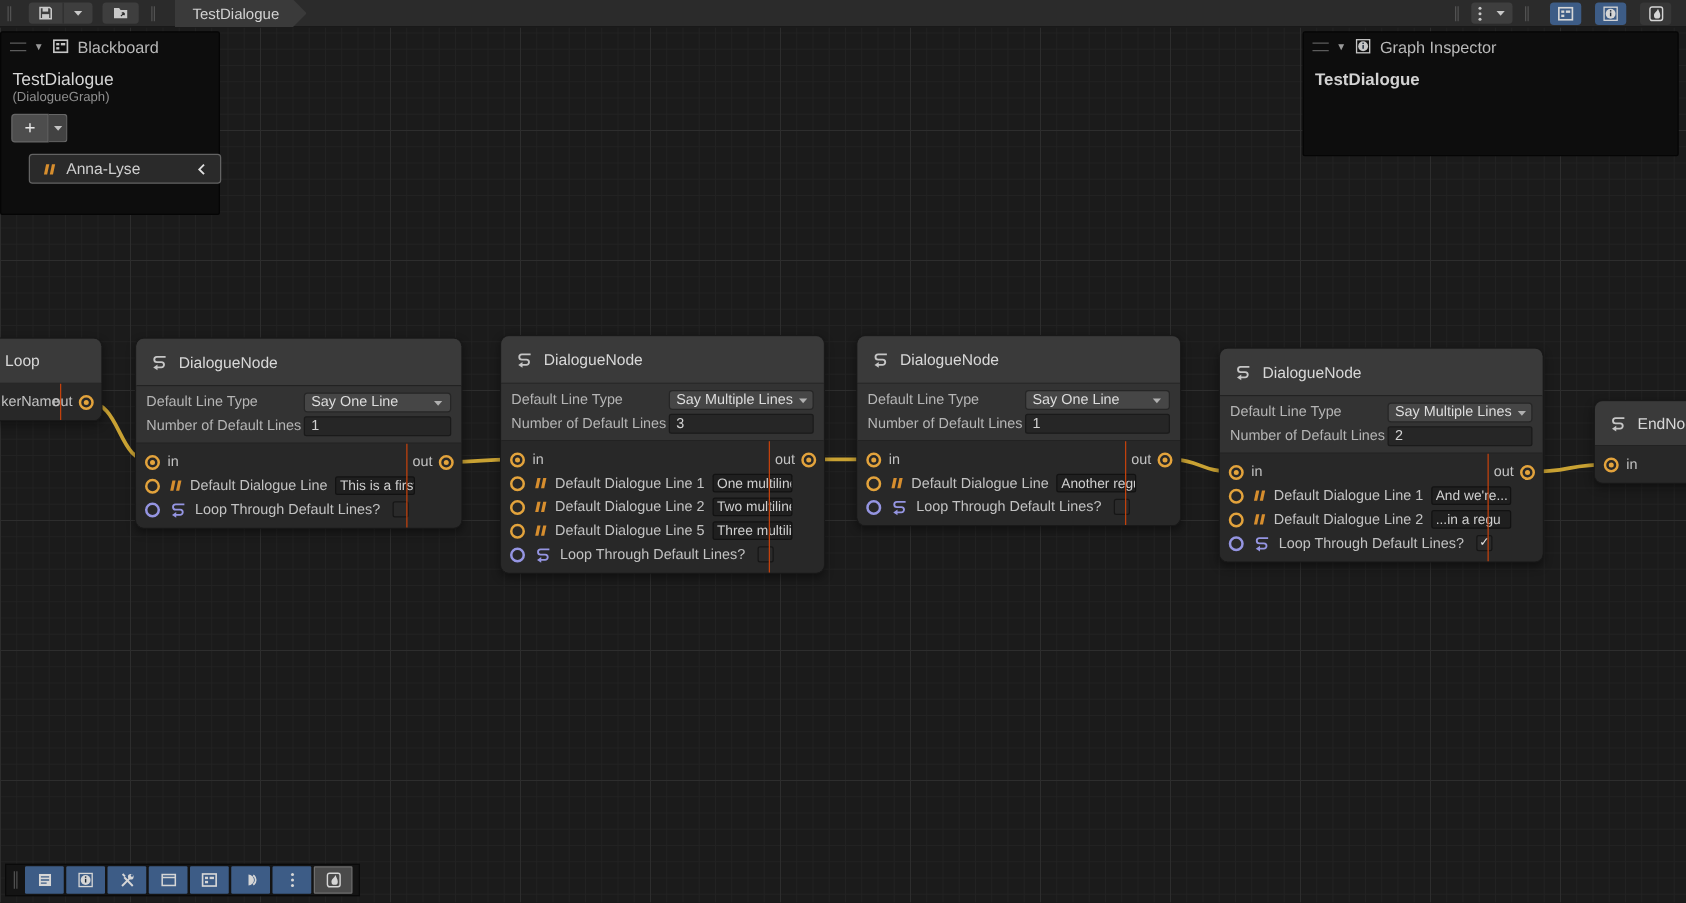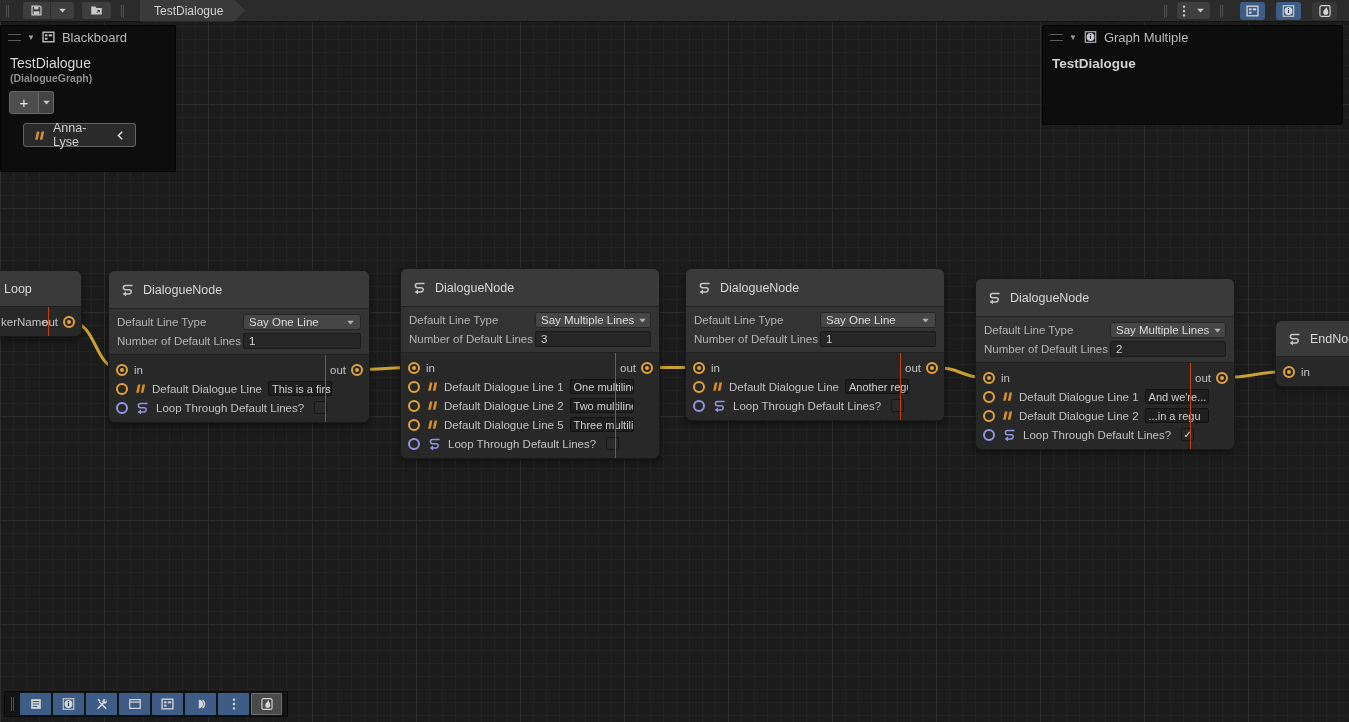--- a/index.html
+++ b/index.html
@@ -45,25 +45,25 @@
   .toggle-btn { width:25px; height:18px; border-radius:3px; display:flex; align-items:center; justify-content:center; color:#d6d6d6; background:#373737; margin-left:11px; }
   .toggle-btn.active { background:#3d5c86; }
 
   
   .panel { position:absolute; z-index:40; background:#0d0d0d; border:1px solid #050505; border-radius:2px; }
   .panel-header { display:flex; align-items:center; height:22px; padding:0 7px; gap:6px; color:#b9b9b9; font-size:13px; }
   .drag-lines { width:13px; height:7px; border-top:1px solid #5c5c5c; border-bottom:1px solid #5c5c5c; flex:none; }
   .fold-caret { color:#9a9a9a; font-size:8px; }
   .blackboard-panel { left:0; top:25px; width:176px; height:147px; }
   .bb-title { color:#d6d6d6; font-size:14px; margin:7px 9px 0; }
-  .bb-sub   { color:#8f8f8f; font-size:10.5px; margin:1px 9px 7px;font-weight:bold; }
+  .bb-sub   { color:#8f8f8f; font-size:10.5px; margin:1px 9px 7px; }
   .bb-add   { display:flex; margin:2px 8px 0; }
   .bb-plus  { width:30px; height:23px; background:#4d4d4d; border:1px solid #666; border-radius:3px 0 0 3px; color:#e8e8e8; font-size:15px; display:flex; align-items:center; justify-content:center; }
   .bb-plus-dd { width:15px; height:23px; background:#424242; border:1px solid #666; border-left:none; border-radius:0 3px 3px 0; display:flex; align-items:center; justify-content:center; color:#c4c4c4; }
-  .bb-field { margin:9px 8px 0 22px; width:113px; height:24px; border:1px solid #636363; background:#2a2a2a; border-radius:3px; display:flex; align-items:center; padding:0 9px; gap:8px; }
+  .bb-field { margin:9px 8px 0 22px; width:154px; height:24px; border:1px solid #636363; background:#2a2a2a; border-radius:3px; display:flex; align-items:center; padding:0 9px; gap:8px; }
   .bb-field-name { color:#cfcfcf; font-size:12.5px; flex:1; }
   .quote-ic { color:#d78e2e; display:flex; }
   .inspector-panel { left:1042px; top:25px; width:301px; height:100px; }
   .insp-name { color:#d2d2d2; font-weight:bold; font-size:13.5px; margin:8px 9px; }
 
   
   .gnode { position:absolute; background:#2b2b2b; border:1px solid #191919; border-radius:7px; box-shadow:0 3px 7px rgba(0,0,0,.4); font-size:12px; color:#bdbdbd; }
   .gnode-header { height:38px; background:#3a3a3a; border-radius:6px 6px 0 0; display:flex; align-items:center; gap:8px; padding:0 10px; border-bottom:1px solid #222; overflow:hidden; }
   .gnode-header.sm { height:36px; }
   .gnode-title { color:#d8d8d8; font-size:12.5px; white-space:nowrap; }
@@ -552,21 +552,21 @@
     <span class="drag-lines"></span>
     <span class="fold-caret">▼</span>
     <span class="node-ic">
         <svg width="15" height="14" viewBox="0 0 16 16">
           <rect x="2" y="2" width="12" height="12" fill="none" stroke="currentColor" stroke-width="1.2"></rect>
           <circle cx="8" cy="8" r="4.5" fill="currentColor"></circle>
           <rect x="7.35" y="6.9" width="1.3" height="3.4" fill="#1b2737"></rect>
           <rect x="7.35" y="4.7" width="1.3" height="1.3" fill="#1b2737"></rect>
         </svg>
       </span>
-    <span>Graph Multiple</span>
+    <span>Graph Inspector</span>
   </div>
   <div class="insp-name">TestDialogue</div>
 </div>
 
 <div class="bottom-toolbar">
   <span class="bbar-handle"></span>
   <span id="bottom-buttons" style="display:flex">
       <span class="bbar-btn">
         <svg width="14" height="14" viewBox="0 0 16 16">
           <rect x="2.5" y="2.5" width="11" height="11" fill="currentColor"></rect>

